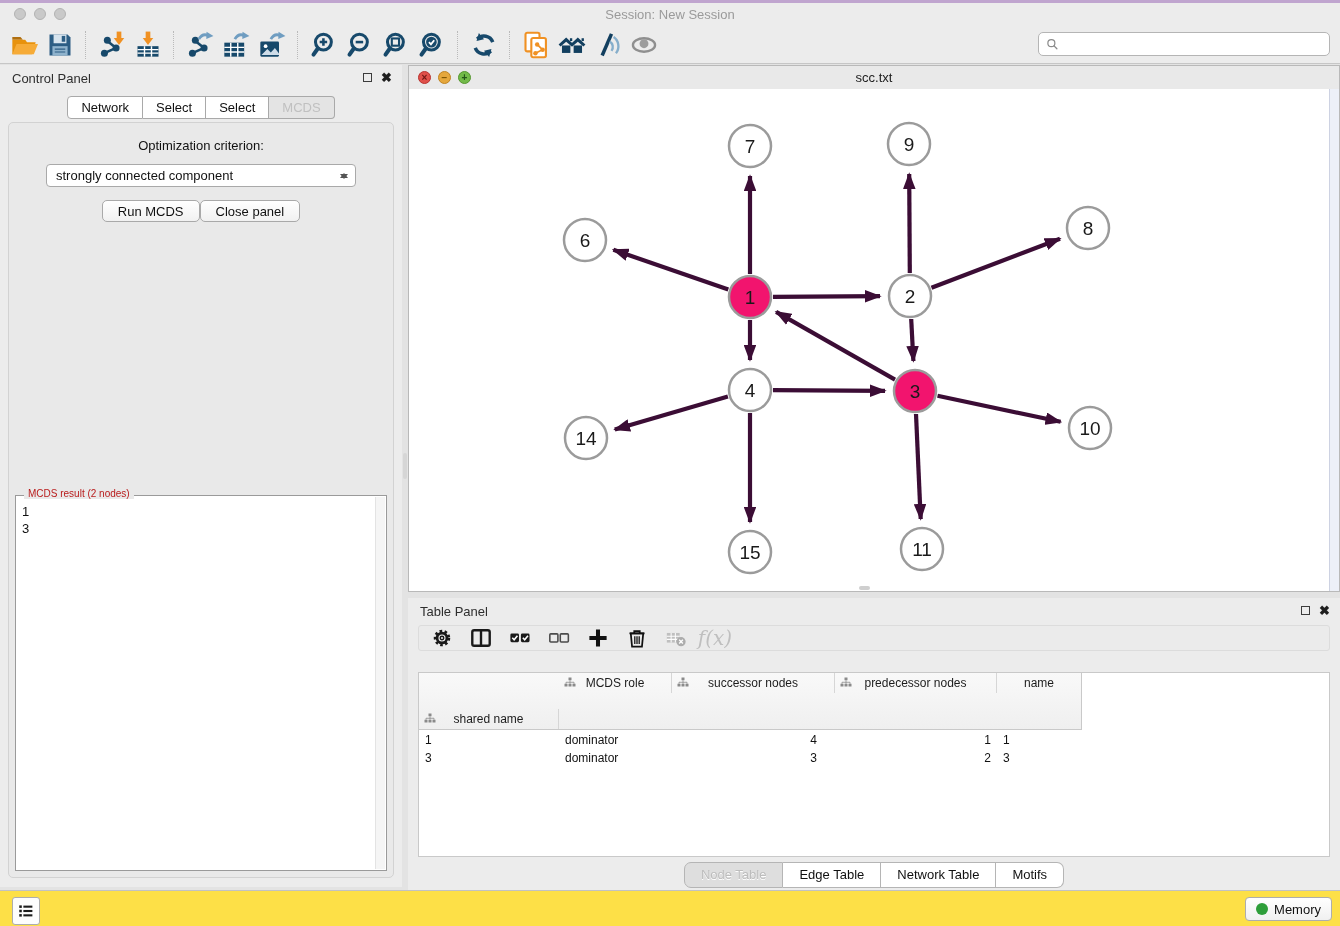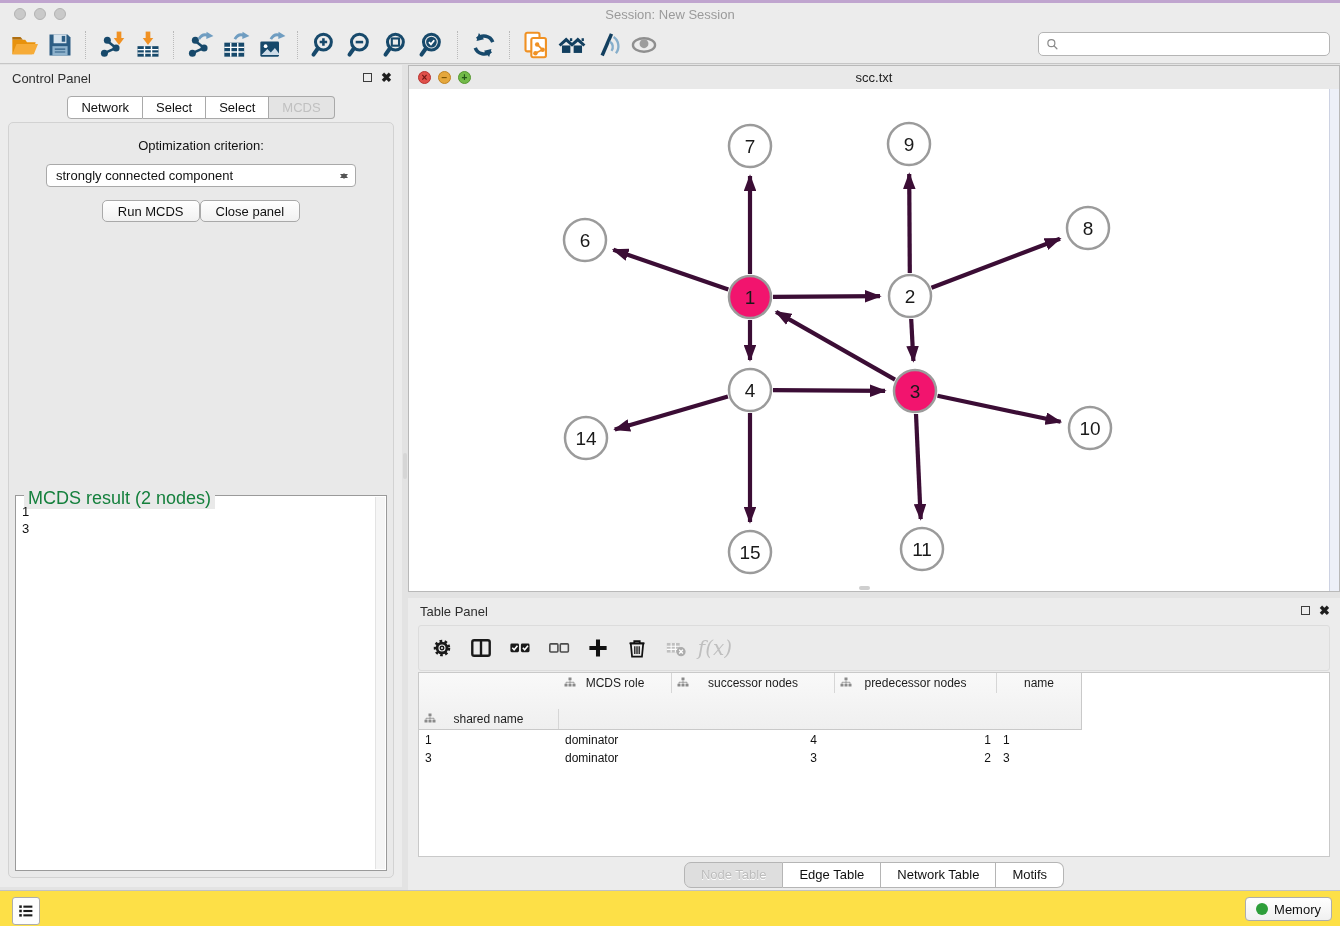--- a/index.html
+++ b/index.html
@@ -40,21 +40,21 @@
   .opt-label{margin-top:15px;text-align:center;font-size:13px;color:#111;}
   .dropdown{position:relative;margin:11px auto 0;width:310px;height:23px;background:#fff;border:1px solid #a9a9a9;
             border-radius:4px;box-sizing:border-box;font-size:13px;color:#111;line-height:21px;padding-left:9px;}
   .dd-stepper{position:absolute;right:6px;top:3px;width:10px;height:16px;}
   .dd-stepper:before{content:"";position:absolute;left:1px;top:1px;border:4px solid transparent;border-bottom:5px solid #555;}
   .dd-stepper:after{content:"";position:absolute;left:1px;bottom:1px;border:4px solid transparent;border-top:5px solid #555;}
   .cp-buttons{margin-top:13px;display:flex;justify-content:center;}
   .aqua-btn{height:22px;padding:0 15px;font-size:13px;color:#111;background:linear-gradient(#ffffff,#f1f1f1);
             border:1px solid #a9a9a9;border-radius:5px;font-family:"Liberation Sans",sans-serif;}
   .result-group{position:absolute;left:6px;right:6px;top:372px;bottom:6px;border:1px solid #9a9a9a;background:#fff;}
-  .result-title{position:absolute;left:8px;top:-8px;background:#e9e9e9;padding:0 4px;font-size:18px;color:#15803d;}
+  .result-title{position:absolute;left:8px;top:-8px;background:#e9e9e9;padding:0 4px;font-size:10px;color:#b91c1c;}
   .result-body{position:absolute;left:0;top:1px;right:10px;bottom:0;padding:6px 0 0 6px;font-size:13px;color:#111;line-height:17px;}
   .result-scroll{position:absolute;right:1px;top:1px;bottom:1px;width:9px;background:#f5f5f5;border-left:1px solid #e3e3e3;}
   
   .v-splitter{position:absolute;left:402px;top:65px;width:6px;height:822px;background:#e3e3e3;}
   .v-handle{position:absolute;left:1px;top:388px;width:4px;height:26px;background:#d6d6d6;border-radius:2px;}
   
   .net-window{position:absolute;left:408px;top:65px;width:932px;height:527px;background:#fff;
               border:1px solid #b9b9b9;box-sizing:border-box;}
   .net-titlebar{position:absolute;left:0;top:0;right:0;height:23px;background:#e9e9e9;border-bottom:1px solid #c4c4c4;}
   .nt-lights{position:absolute;left:9px;top:5px;display:flex;gap:7px;}
@@ -62,21 +62,21 @@
   .nt-red{background:#e0504a;border:1px solid #b8332f;color:#701714;}
   .nt-yellow{background:#e5a73c;border:1px solid #c08423;color:#7c5403;}
   .nt-green{background:#72ba49;border:1px solid #55962f;color:#24551a;}
   .net-title{position:absolute;left:0;right:0;top:4px;text-align:center;font-size:13px;color:#1c1c1c;}
   .net-canvas{position:absolute;left:0;top:23px;right:0;bottom:0;background:#fff;}
   .net-canvas svg{position:absolute;left:0;top:0;}
   .net-scroll{position:absolute;right:0;top:0;bottom:0;width:9px;background:#edf0f8;border-left:1px solid #cdd2e2;}
   .net-bottom-handle{position:absolute;left:450px;bottom:1px;width:11px;height:4px;background:#cfcfcf;border-radius:2px;}
   
   .table-panel{position:absolute;left:408px;top:598px;width:932px;height:292px;background:#ececec;}
-  .tp-toolbar{position:absolute;left:10px;right:10px;top:27px;height:46px;background:#ebebeb;border:1px solid #dcdcdc;
+  .tp-toolbar{position:absolute;left:10px;right:10px;top:27px;height:26px;background:#ebebeb;border:1px solid #dcdcdc;
               border-radius:3px;display:flex;align-items:center;padding-left:8px;box-sizing:border-box;gap:9px;}
   .tp-btn{width:30px;height:30px;display:flex;align-items:center;justify-content:center;background:none;border:none;padding:0;}
   .tp-btn svg{width:22px;height:22px;}
   .tp-btn.disabled{opacity:.95;}
   .fx{font-family:"DejaVu Serif",serif;font-style:italic;font-size:20px;color:#bdbdbd;}
   .tp-table{position:absolute;left:10px;right:10px;top:74px;height:185px;background:#fff;border:1px solid #c9c9c9;
             box-sizing:border-box;overflow:hidden;}
   .thead{display:inline-flex;background:linear-gradient(#f9f9f9,#efefef);border-bottom:1px solid #c9c9c9;border-right:1px solid #c9c9c9;}
   .th{height:20px;line-height:20px;font-size:12px;color:#1c1c1c;text-align:center;border-right:1px solid #d6d6d6;
       box-sizing:border-box;position:relative;}

